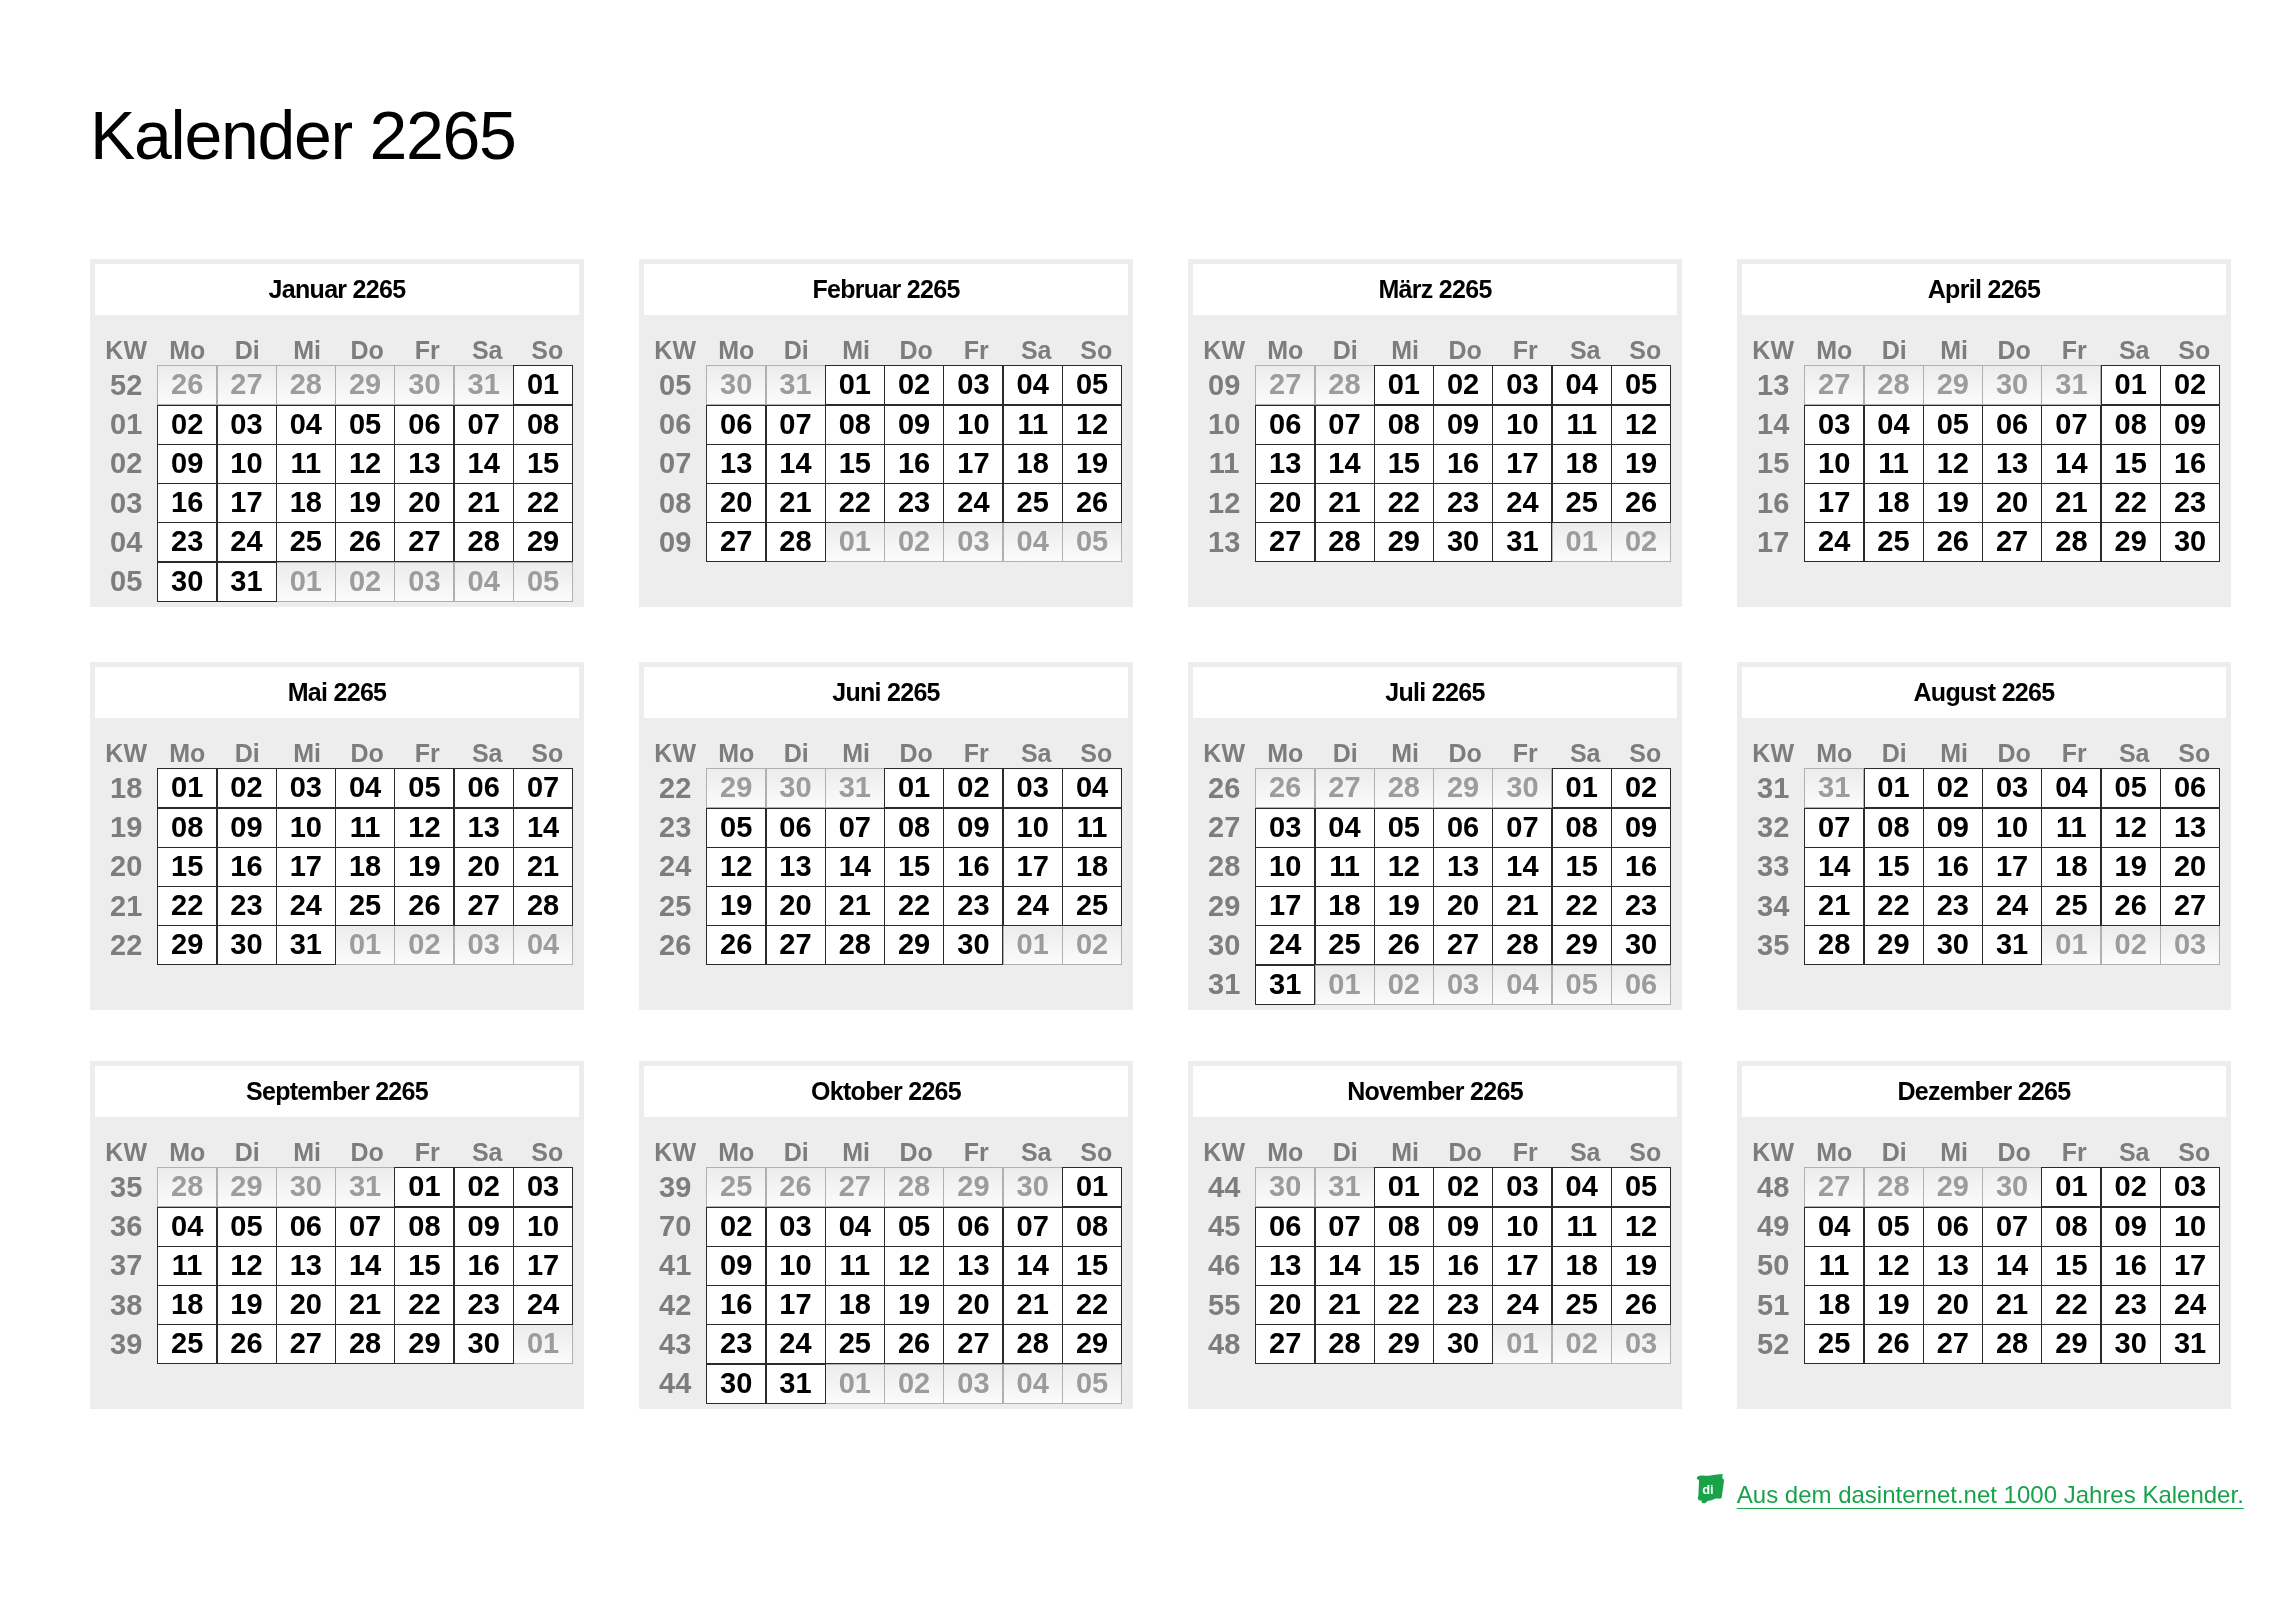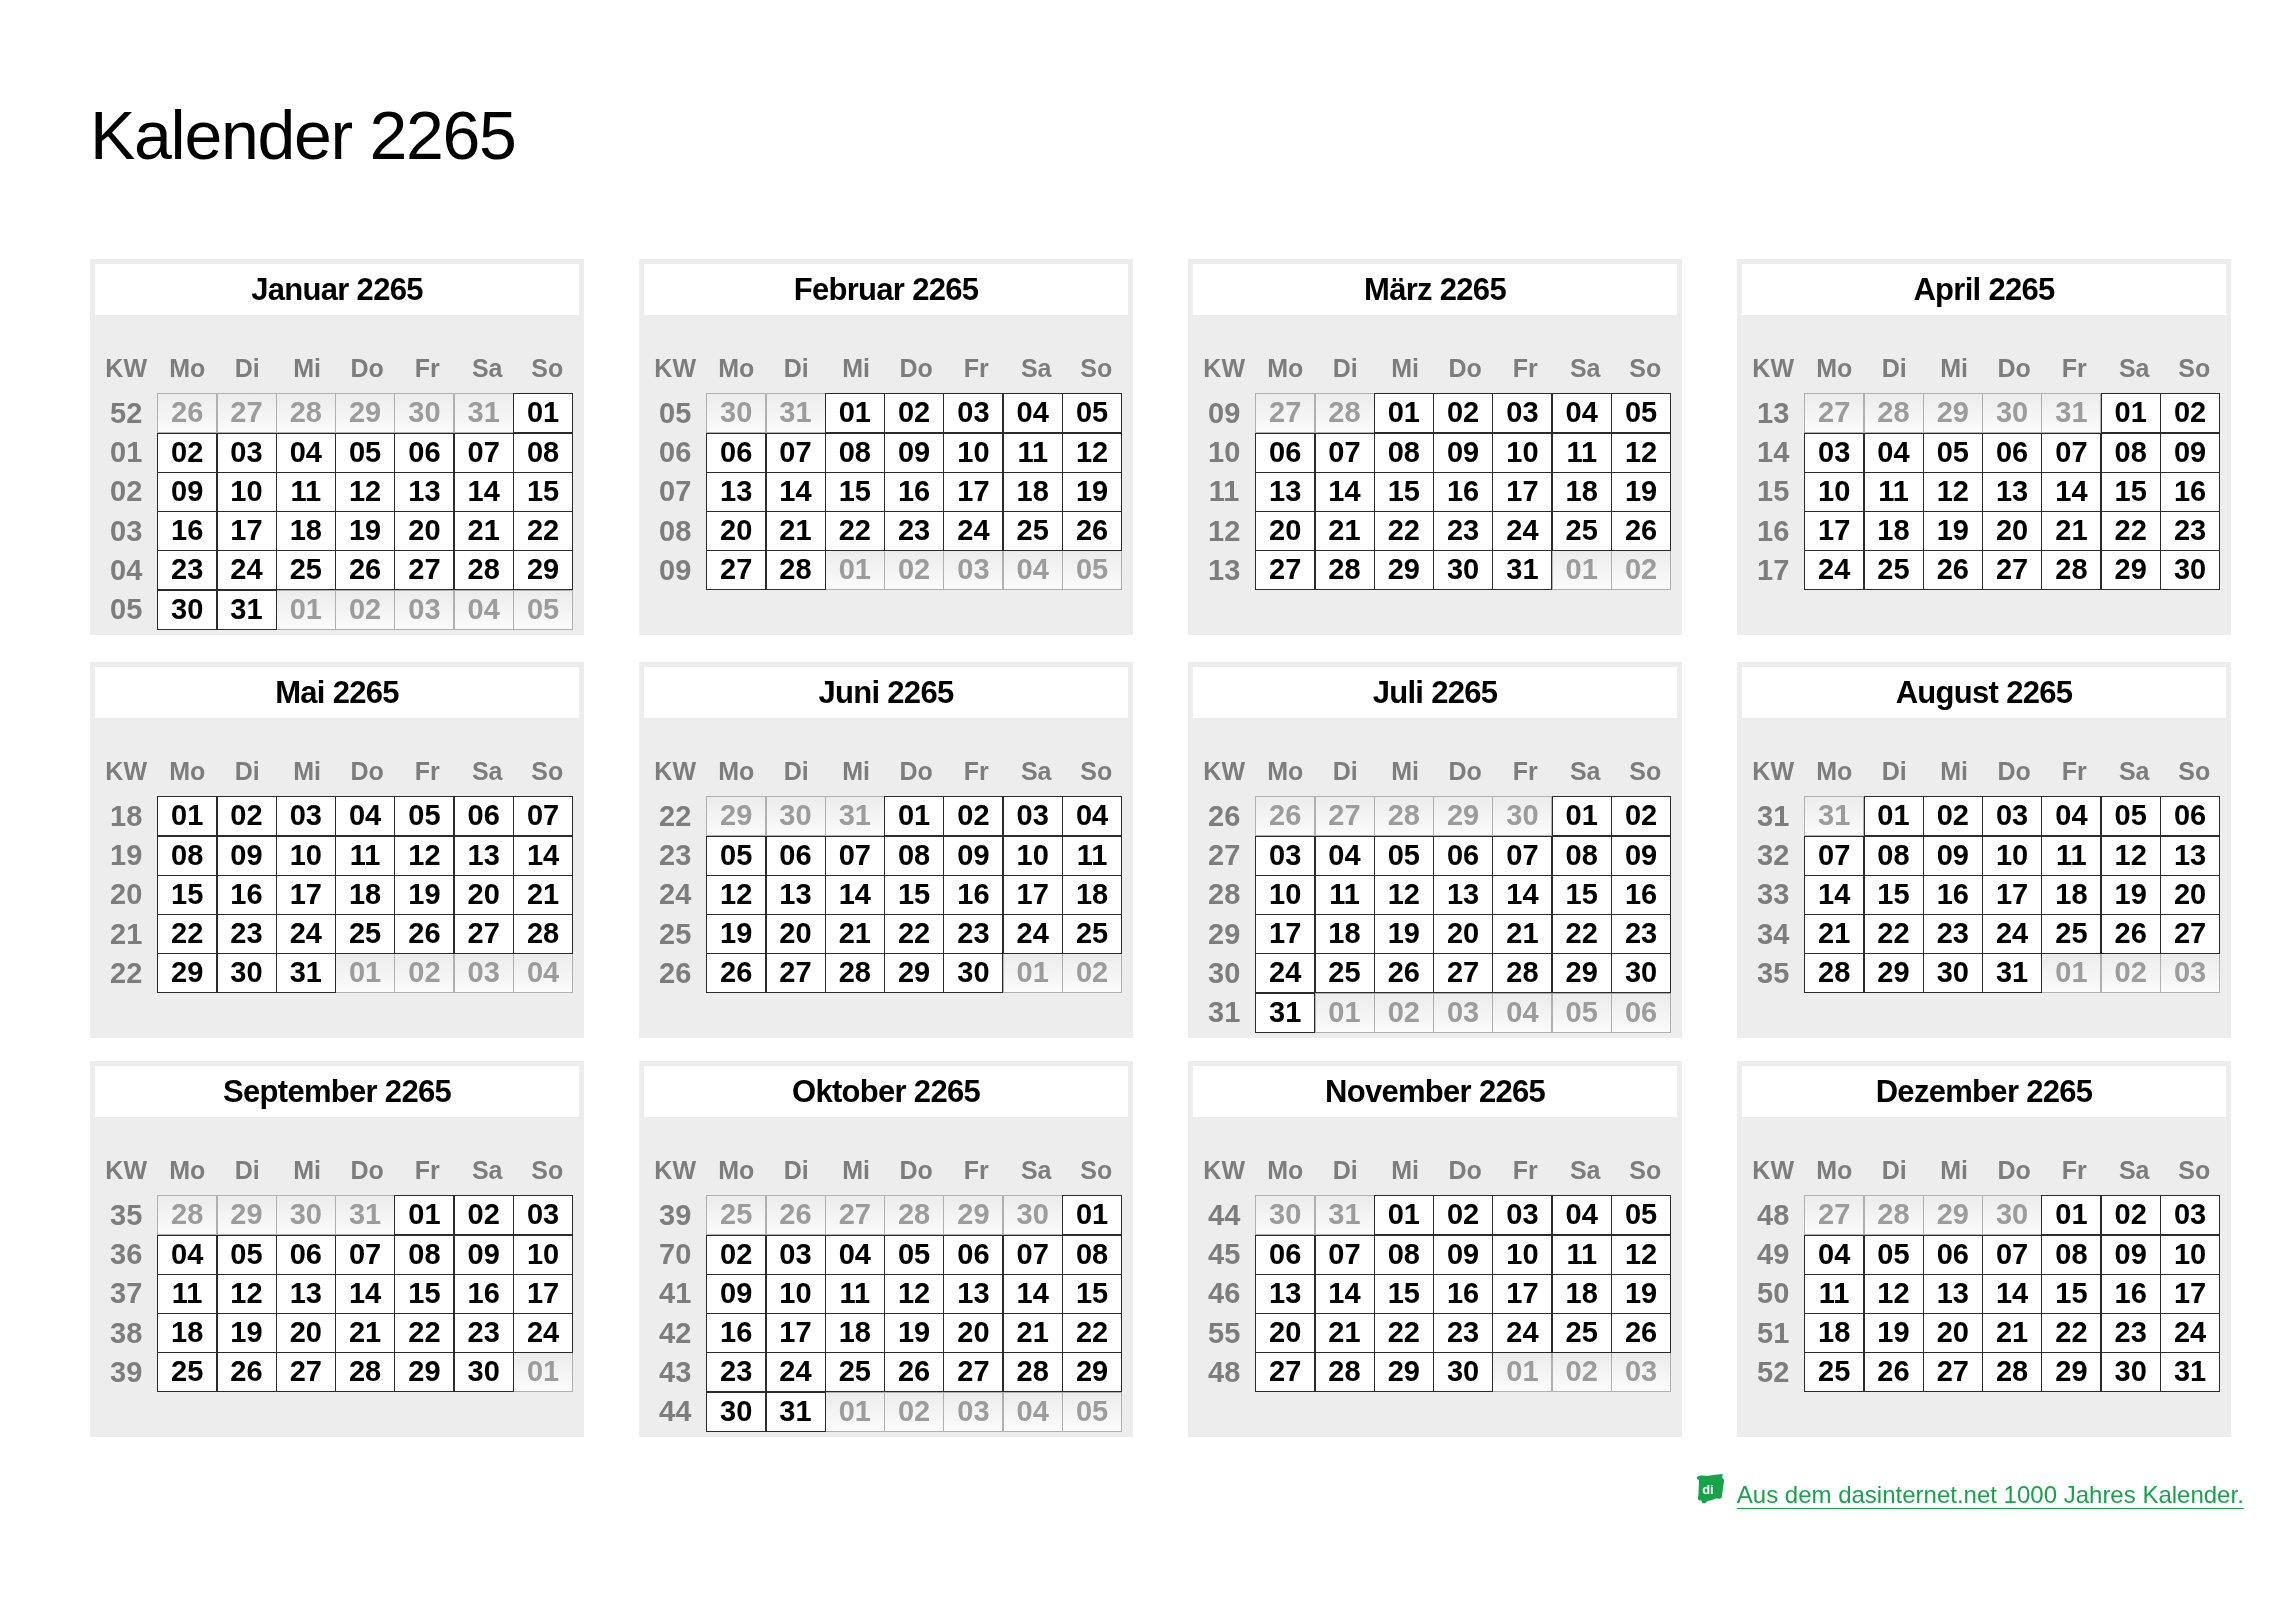--- a/index.html
+++ b/index.html
@@ -15,24 +15,24 @@
   .months-row{position:absolute;left:90px;display:flex;gap:55px;}
   #r0{top:259px}
   #r1{top:662px}
   #r2{top:1061px}
   .month-block{
     width:494px;background:#ededed;padding:5.2px;box-sizing:border-box;
     flex:0 0 auto;
   }
   .month-title{
     height:51px;line-height:51px;background:#ffffff;text-align:center;
-    font-size:31px;font-weight:bold;color:#000;letter-spacing:-0.7px;
+    font-size:25px;font-weight:bold;color:#000;letter-spacing:-0.7px;
   }
   .cal-row{display:flex;}
-  .header-row{height:50px;align-items:center;margin-top:28px;}
+  .header-row{height:50px;align-items:flex-end;}
   .wd-cell{
     width:60px;text-align:center;font-weight:bold;font-size:25px;color:#7d7d7d;
     flex:0 0 auto;
   }
   .kw-head{width:62px;}
   .date-row{height:40px;}
   .date-row + .date-row{margin-top:-0.7px;}
   .kw-cell{
     width:62px;flex:0 0 auto;display:flex;align-items:center;justify-content:center;
     font-size:29px;font-weight:bold;color:#7d7d7d;

